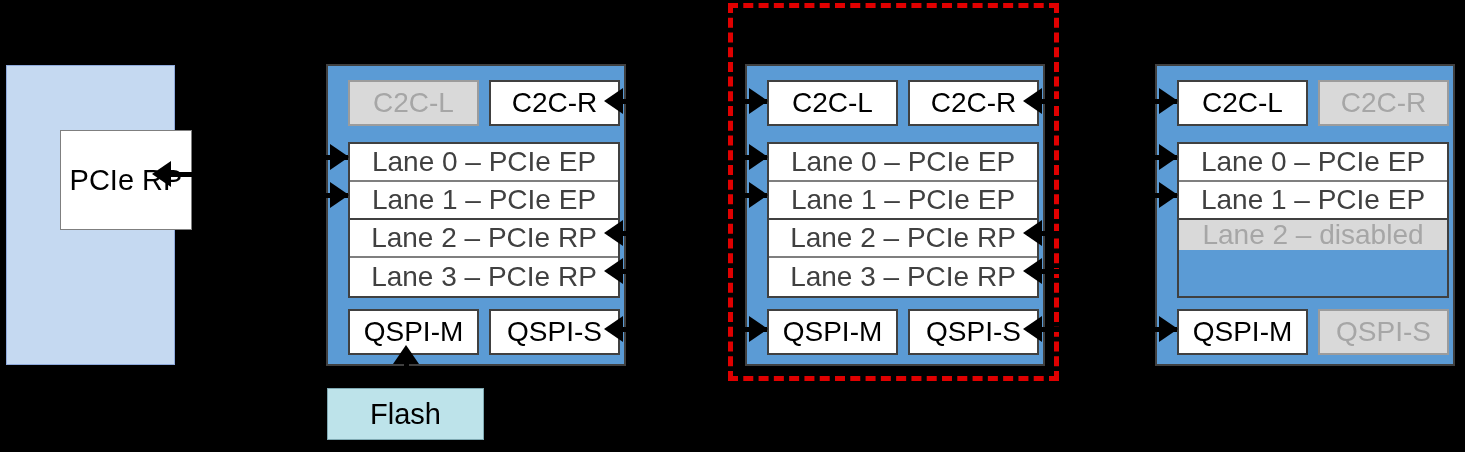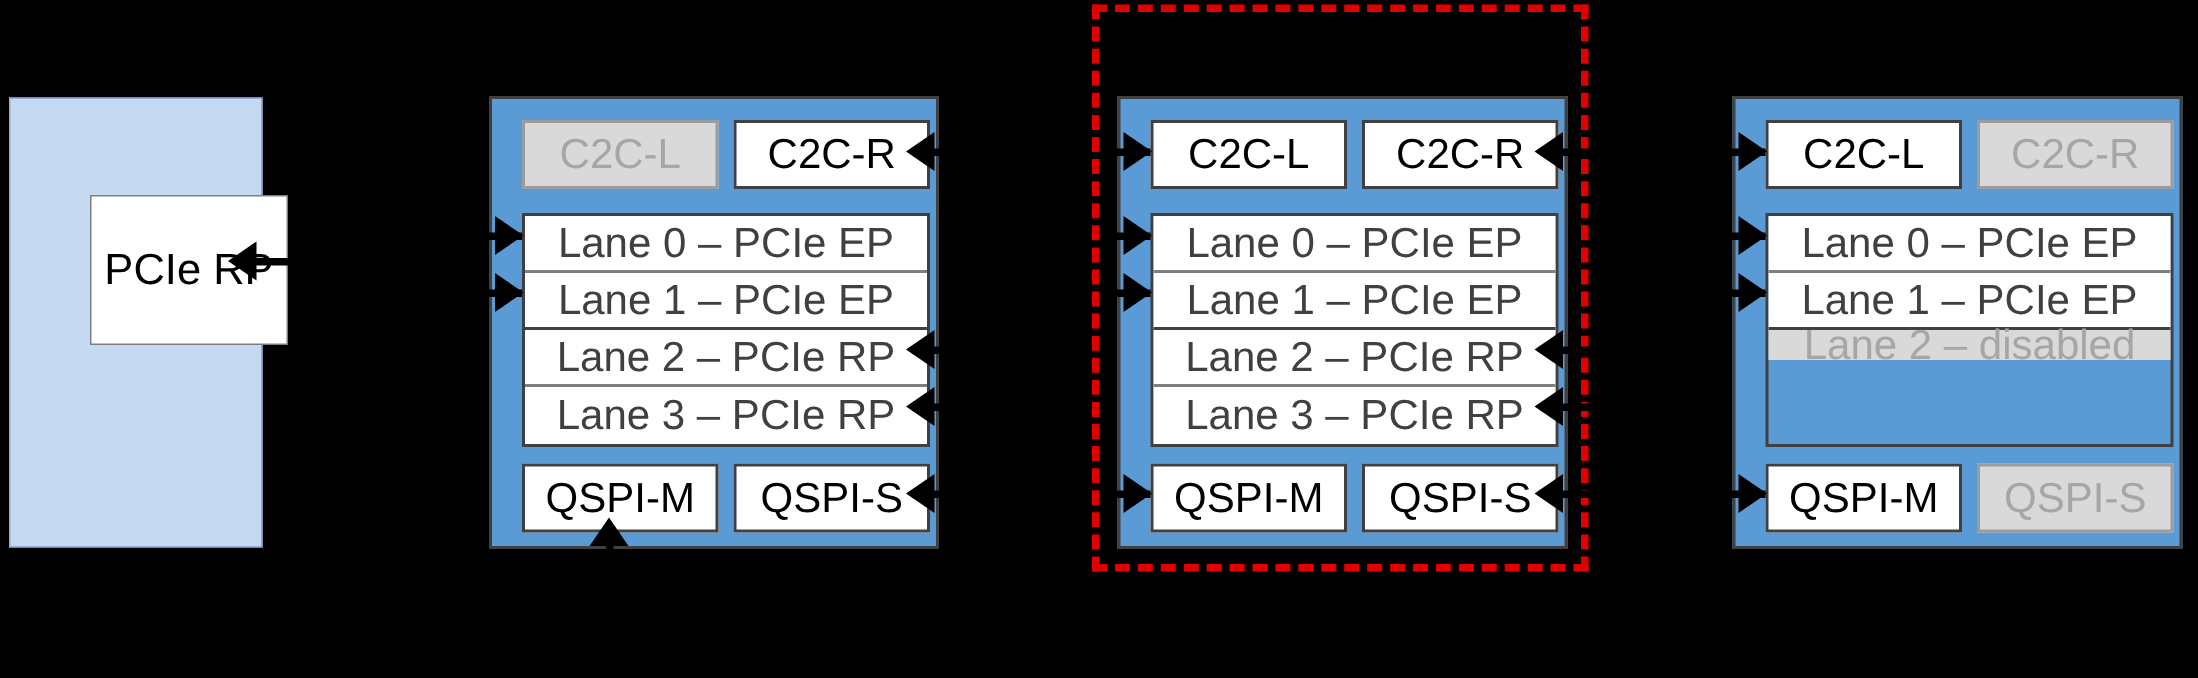--- a/index.html
+++ b/index.html
@@ -141,20 +141,21 @@
   <div>
     <div class="shaft-h" style="left:608px; top:327px; width:34px;"></div>
     <div class="head-left" style="left:604px; top:316px;"></div>
   </div>
 
   <div>
     <div class="shaft-v" style="left:404px; top:353px; height:38px;"></div>
     <div class="head-up" style="left:393px; top:345px;"></div>
   </div>
 
+  <div class="flash" style="left:327px; top:388px; width:157px; height:52px;">Flash</div>
 
   <div class="highlight" style="left:728px; top:3px; width:331px; height:378px;"></div>
 
   <div class="chip" style="left:745px; top:64px; width:300px; height:302px;">
 
     <div class="cell on" style="left:20px; top:14px; width:131px; height:46px;">C2C-L</div>
     <div class="cell on" style="left:161px; top:14px; width:131px; height:46px;">C2C-R</div>
 
     <div class="lane-stack" style="left:20px; top:76px; width:272px; height:156px;">
       <div class="lane-row on lane-soft" style="height:38px;">Lane 0 – PCIe EP</div>
@@ -202,21 +203,21 @@
   </div>
 
   <div class="chip" style="left:1155px; top:64px; width:300px; height:302px;">
 
     <div class="cell on" style="left:20px; top:14px; width:131px; height:46px;">C2C-L</div>
     <div class="cell off" style="left:161px; top:14px; width:131px; height:46px;">C2C-R</div>
 
     <div class="lane-stack" style="left:20px; top:76px; width:272px; height:156px;">
       <div class="lane-row on lane-soft" style="height:38px;">Lane 0 – PCIe EP</div>
       <div class="lane-row on" style="height:38px;">Lane 1 – PCIe EP</div>
-      <div class="lane-row off lane-soft" style="height:20px;">Lane 2 – disabled</div>
+      <div class="lane-row off lane-soft" style="height:30px;">Lane 2 – disabled</div>
     </div>
 
     <div class="cell on" style="left:20px; top:243px; width:131px; height:46px;">QSPI-M</div>
     <div class="cell off" style="left:161px; top:243px; width:131px; height:46px;">QSPI-S</div>
   </div>
 
   <div>
     <div class="shaft-h" style="left:1147px; top:99px; width:30px;"></div>
     <div class="head-right" style="left:1159px; top:88px;"></div>
   </div>

